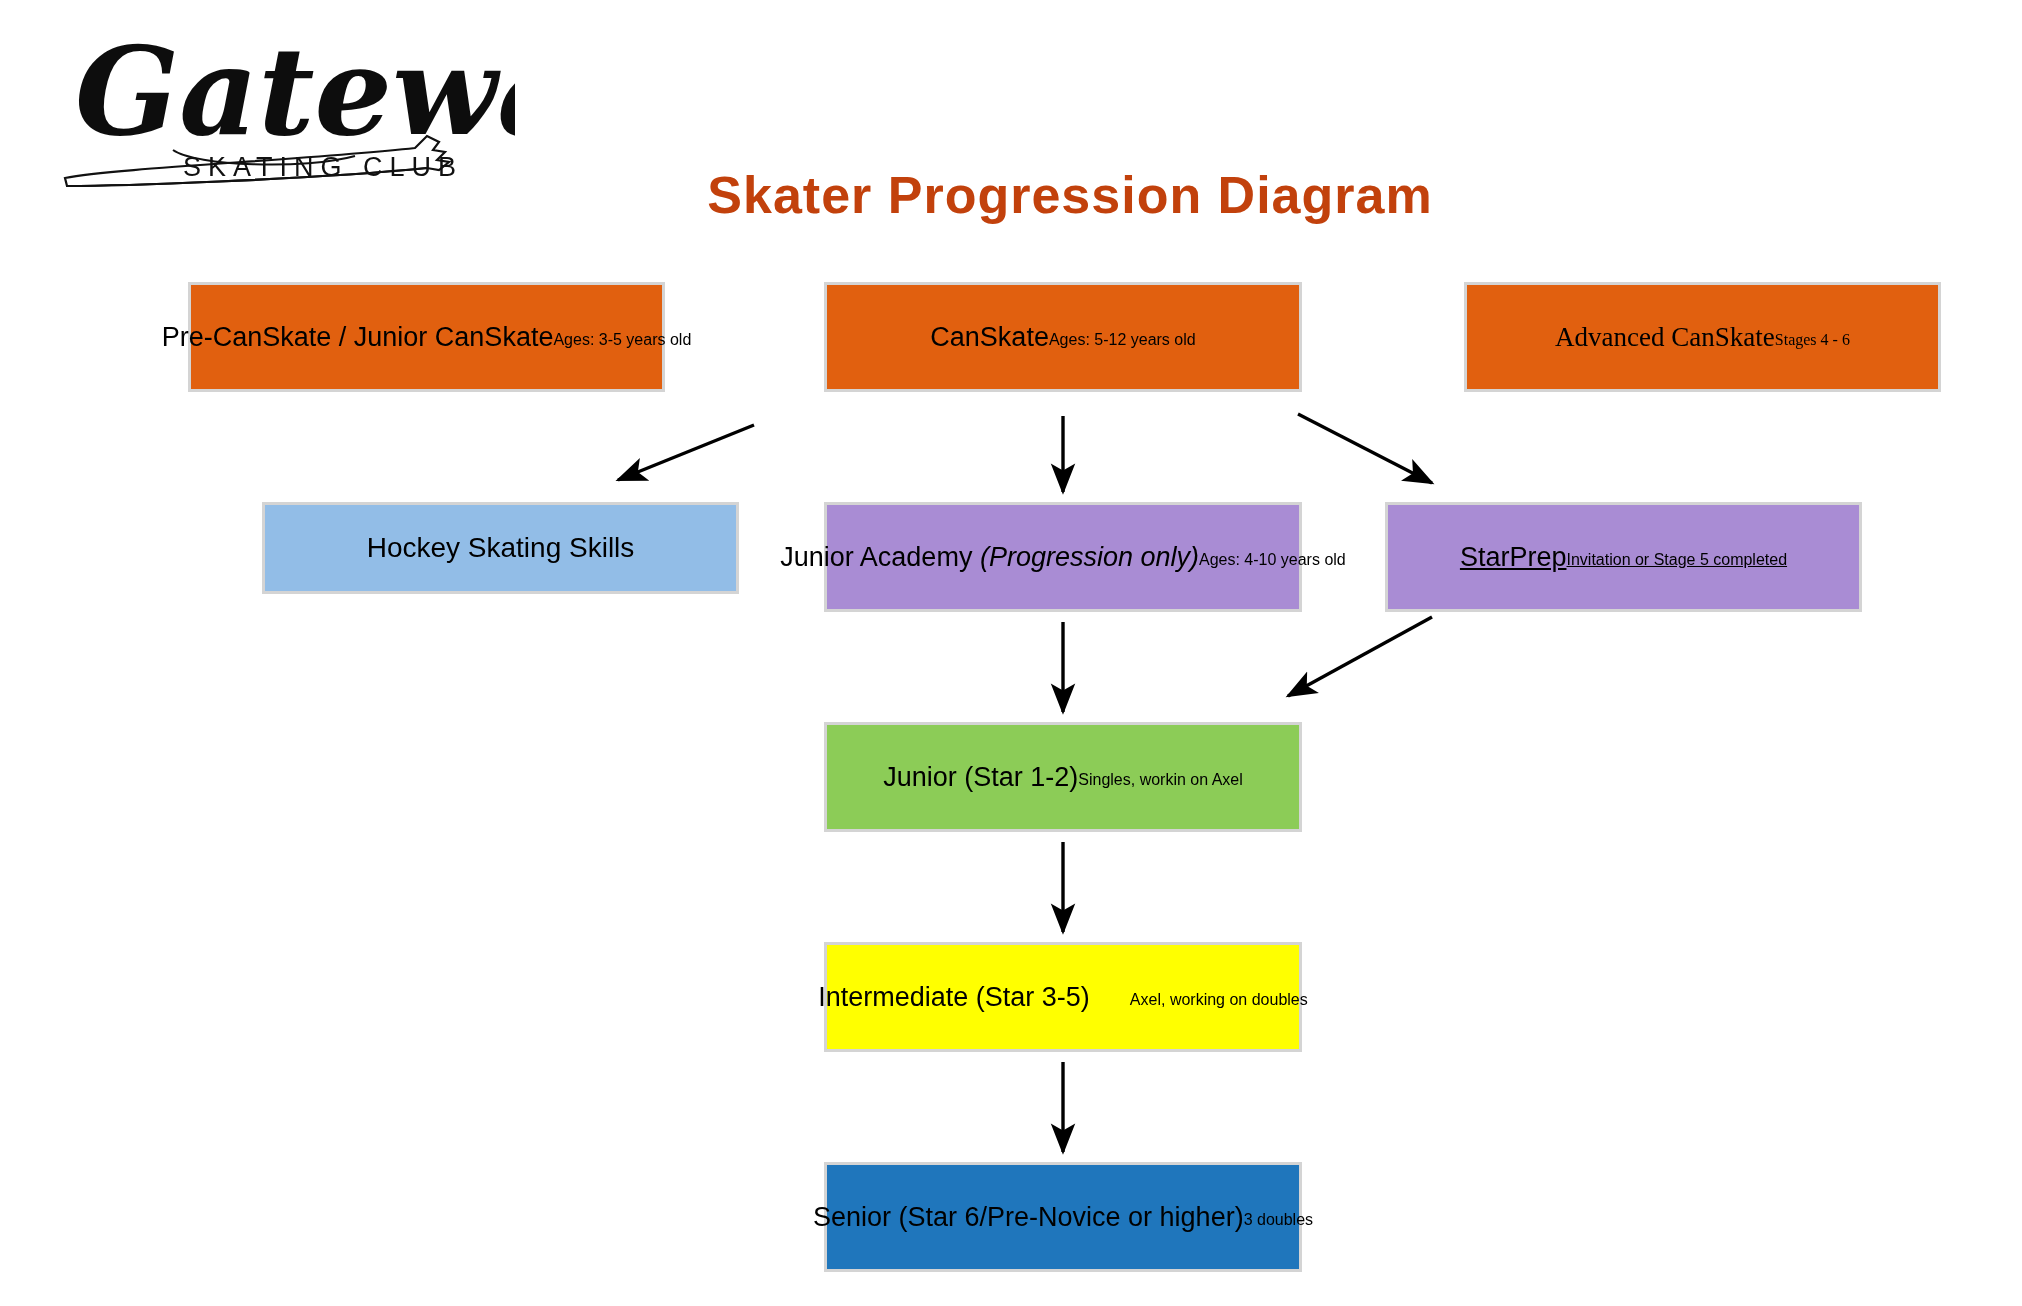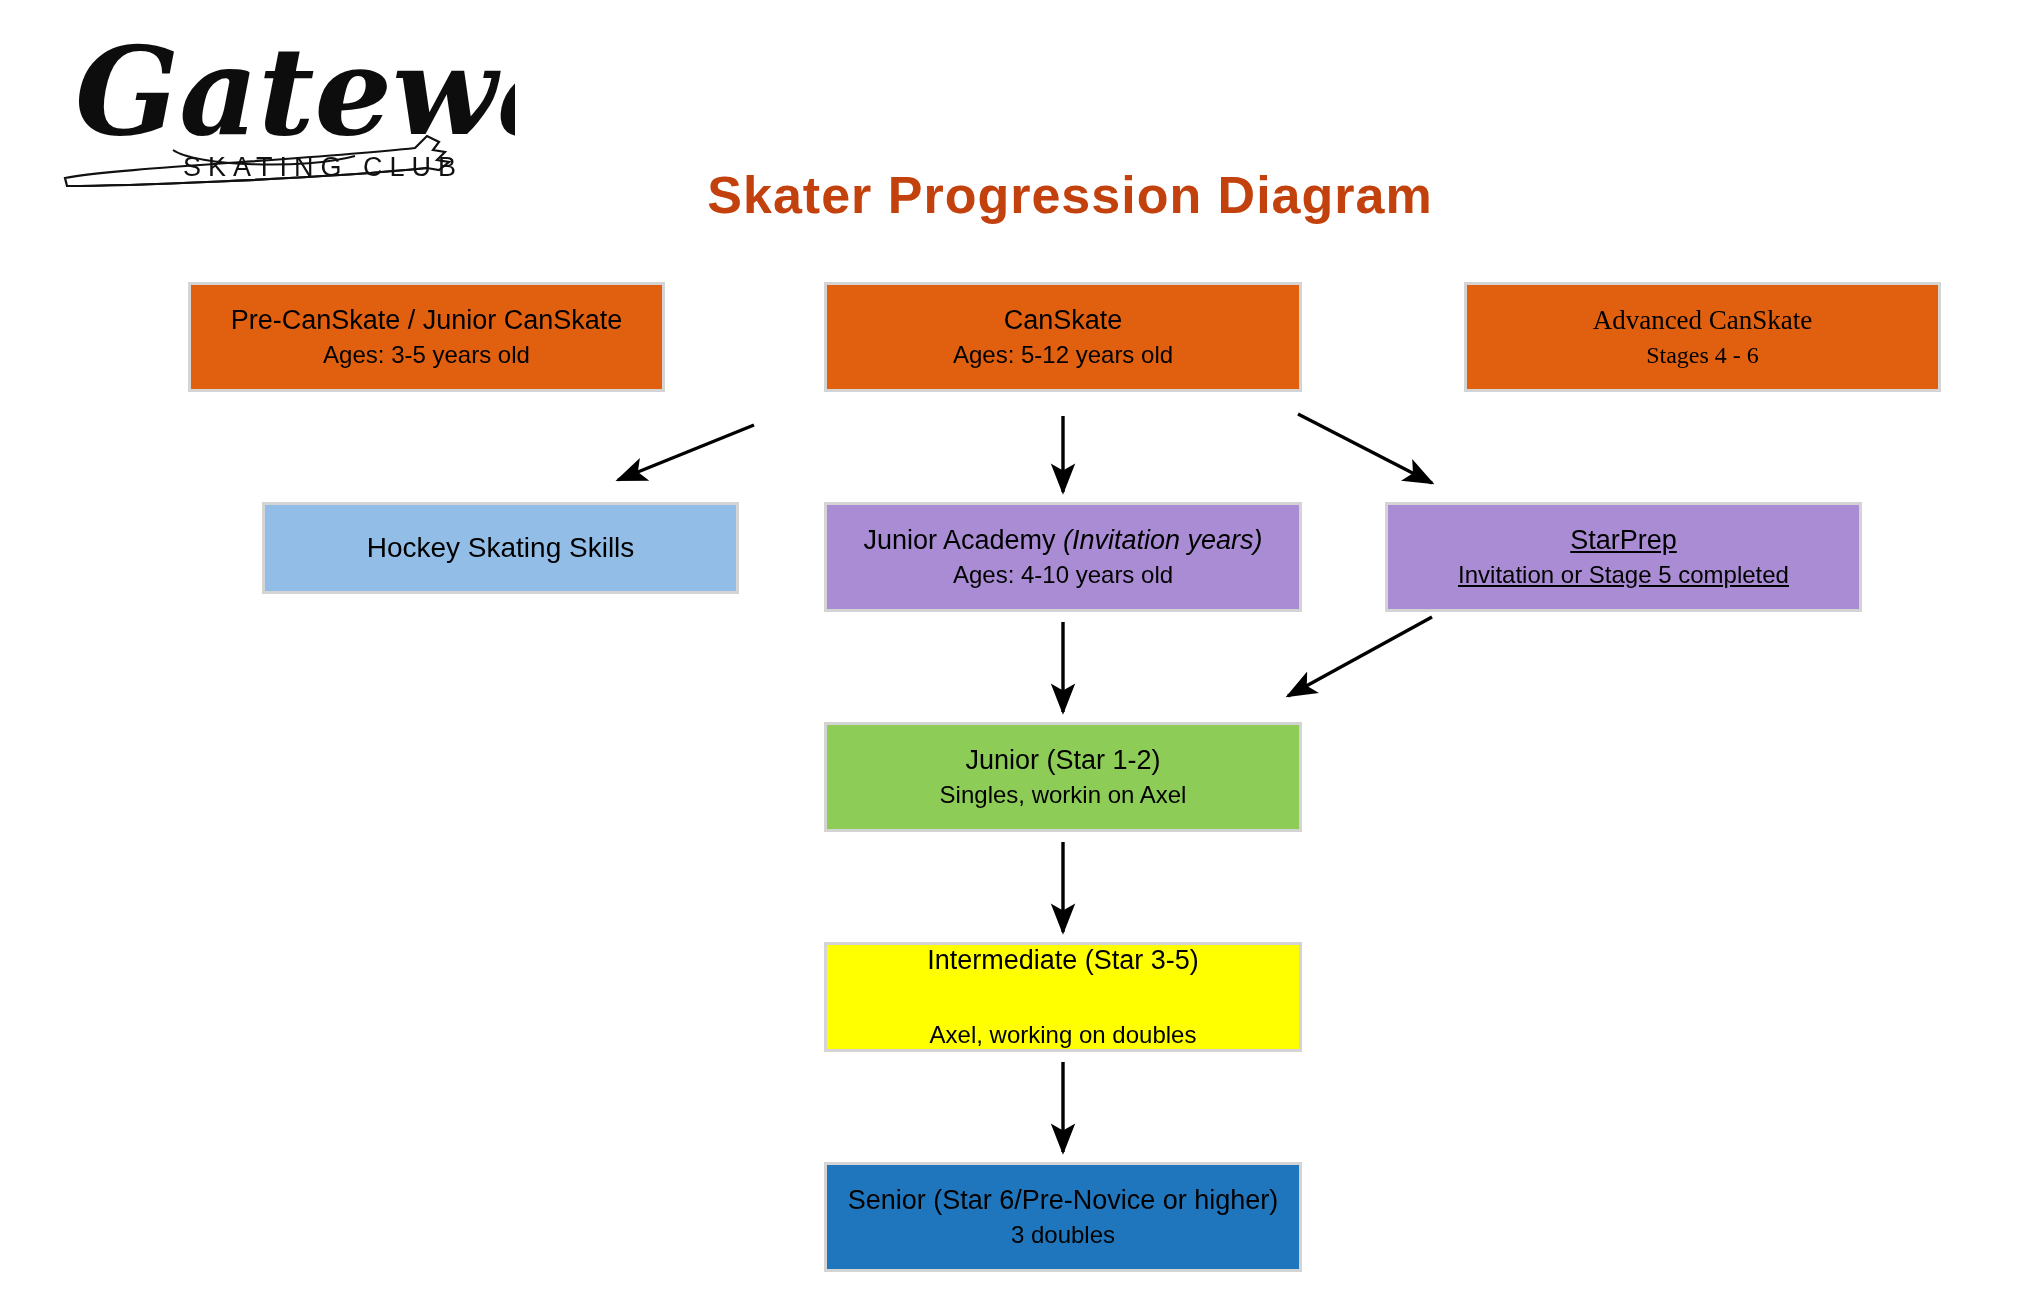--- a/index.html
+++ b/index.html
@@ -57,32 +57,32 @@
     color: #c2410c;
     white-space: nowrap;
   }
 
   
   .node {
     position: absolute;
     box-sizing: border-box;
     border: 3px solid #d4d4d4;
     display: flex;
-    flex-direction: column;
+    flex-direction: row;
     align-items: center;
     justify-content: center;
     line-height: 1.12;
     color: #000;
   }
   .node .l1 {
     font-size: 27px;
     white-space: nowrap;
   }
   .node .l2 {
-    font-size: 24px;
+    font-size: 16px;
     white-space: nowrap;
     margin-top: 6px;
   }
   .node.single .l1 { font-size: 28px; }
   .ital { font-style: italic; }
 
   
   #arrows {
     position: absolute;
     left: 0; top: 0;
@@ -147,21 +147,21 @@
   <div class="node" id="n-adv" style="left:1464px; top:282px; width:477px; height:110px; background:#E1600F;font-family:Liberation Serif, serif;">
     <div class="l1">Advanced CanSkate</div>
     <div class="l2">Stages 4 - 6</div>
   </div>
 
   <div class="node single" id="n-hockey" style="left:262px; top:502px; width:477px; height:92px; background:#92BDE7;">
     <div class="l1">Hockey Skating Skills</div>
   </div>
 
   <div class="node" id="n-jacad" style="left:824px; top:502px; width:478px; height:110px; background:#A98CD4;">
-    <div class="l1"><span>Junior Academy </span><span class="ital">(Invitation years)</span></div>
+    <div class="l1"><span>Junior Academy </span><span class="ital">(Progression only)</span></div>
     <div class="l2">Ages:  4-10 years old</div>
   </div>
 
   <div class="node" id="n-starprep" style="left:1385px; top:502px; width:477px; height:110px; background:#A98CD4;text-decoration:underline;">
     <div class="l1">StarPrep</div>
     <div class="l2">Invitation or Stage 5 completed</div>
   </div>
 
   <div class="node" id="n-junior" style="left:824px; top:722px; width:478px; height:110px; background:#8CCC57;">
     <div class="l1">Junior (Star 1-2)</div>

